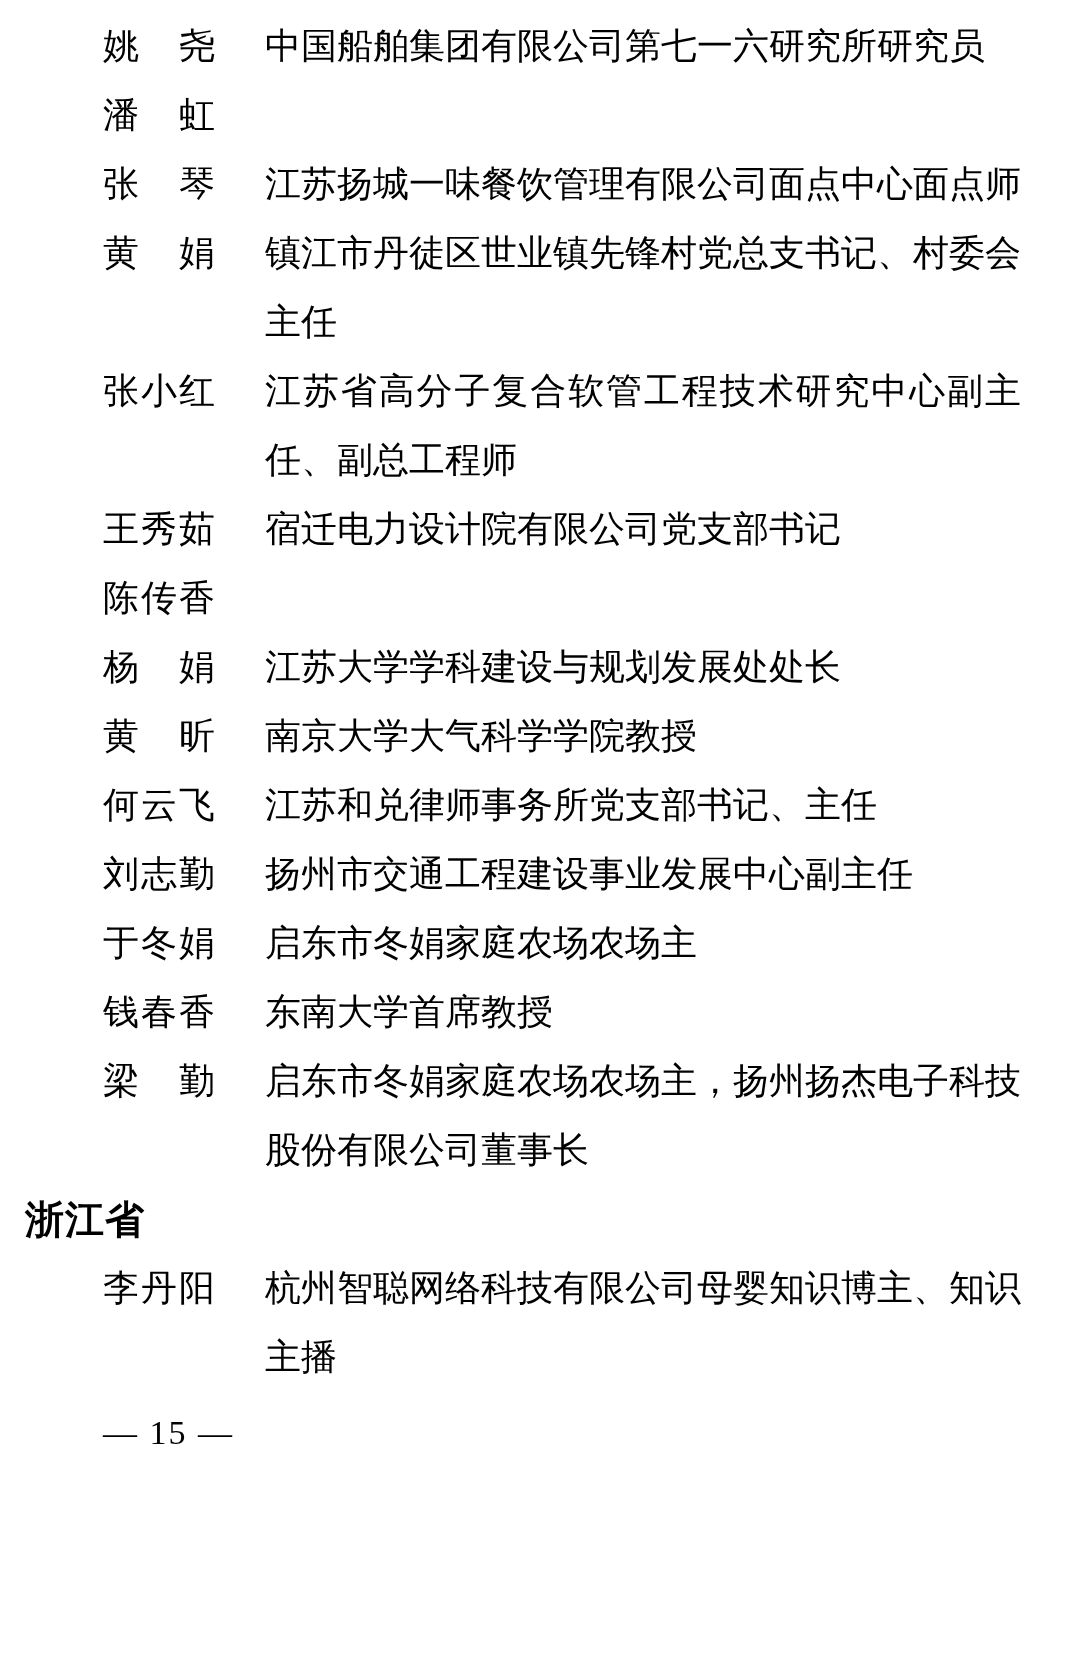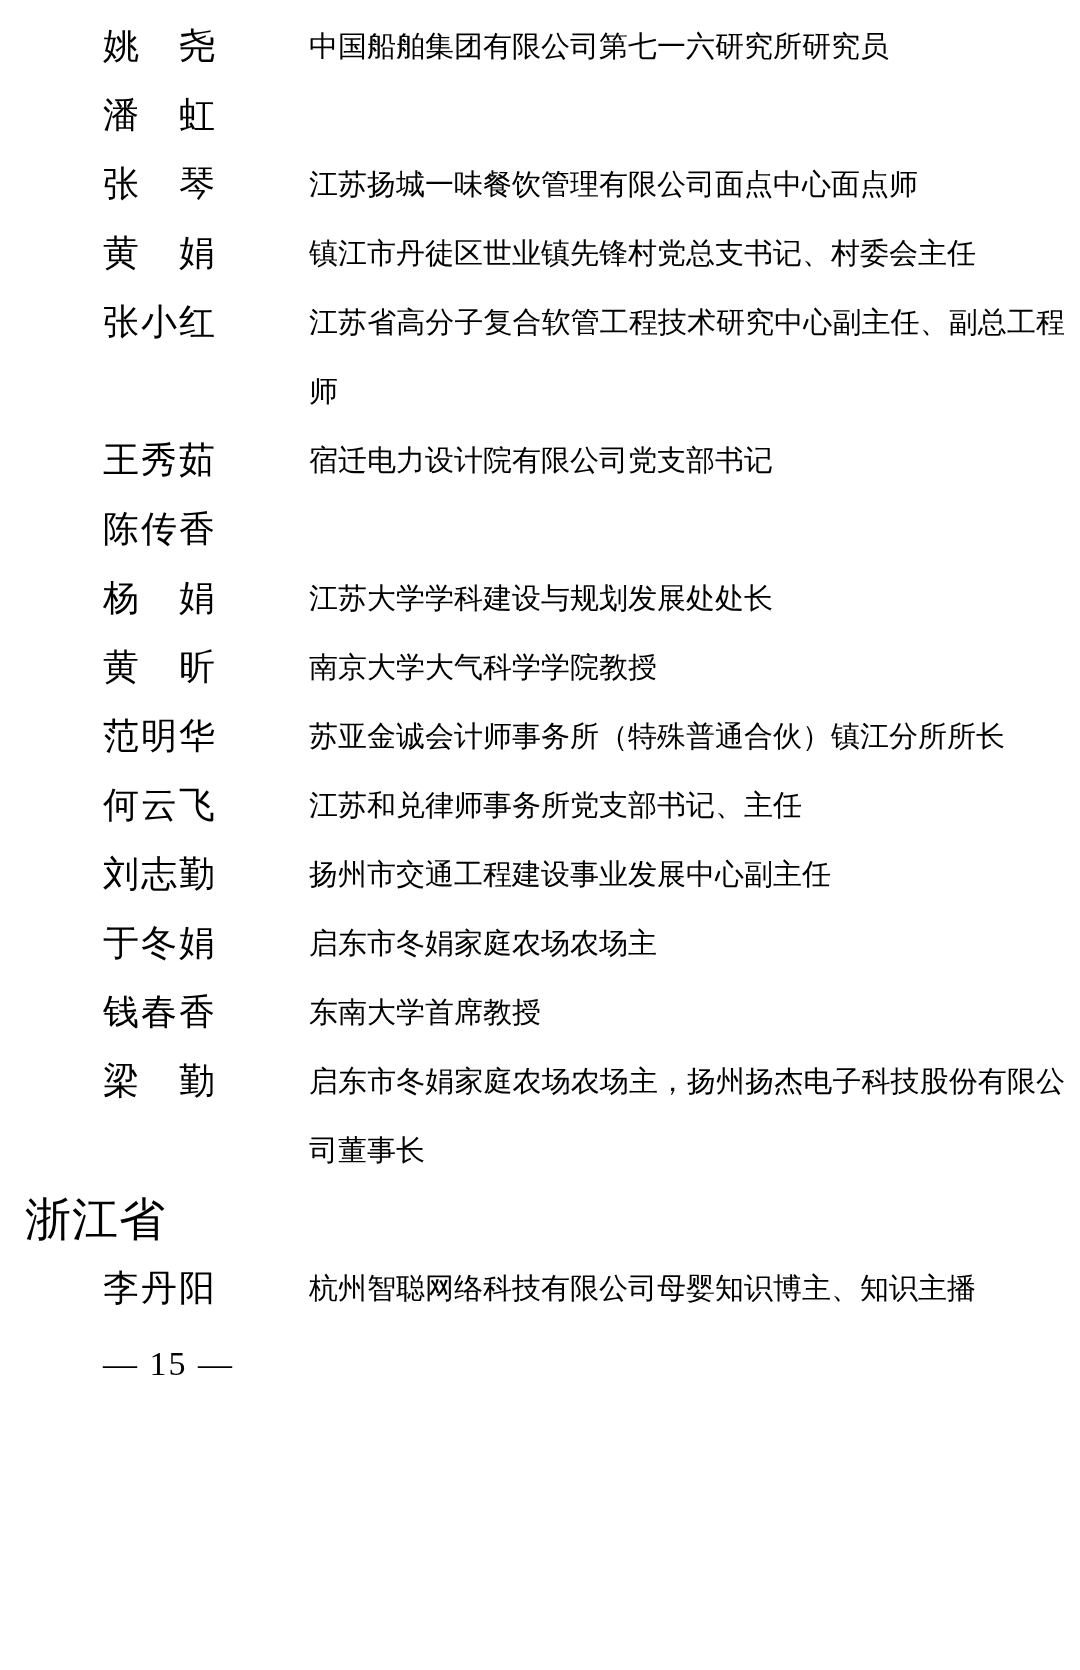--- a/index.html
+++ b/index.html
@@ -15,22 +15,22 @@
     overflow: hidden;
   }
   .doc {
     box-sizing: border-box;
     width: 1080px;
     height: 1622px;
     padding: 12px 50px 0 103px;
   }
   .section-header {
     font-family: "Liberation Sans", "DejaVu Sans", sans-serif;
-    font-weight: 400;
-    font-size: 46px;
+    font-weight: 700;
+    font-size: 39px;
     line-height: 69px;
     margin-left: -78px;
     letter-spacing: 1px;
   }
   .entry {
     display: flex;
     align-items: flex-start;
   }
   .name {
     flex: 0 0 112px;
@@ -38,25 +38,24 @@
     font-size: 36px;
     line-height: 69px;
     text-align: justify;
     text-align-last: justify;
     margin-right: 50px;
     white-space: nowrap0; 
   }
   .desc {
     flex: 0 0 756px;
     width: 756px;
-    font-size: 29px;
+    font-size: 36px;
     line-height: 69px;
     text-align: justify;
     text-justify: inter-ideograph;
-    margin-left: 44px;
   }
   .page-number {
     margin-top: 22px;
     padding-right: 10px;
     text-align: left;
     font-size: 34px;
     line-height: 38px;
     letter-spacing: 2px;
   }
 </style>
@@ -93,24 +92,20 @@
       </div>
       <div class="entry">
         <div class="name">杨娟</div>
         <div class="desc">江苏大学学科建设与规划发展处处长</div>
       </div>
       <div class="entry">
         <div class="name">黄昕</div>
         <div class="desc">南京大学大气科学学院教授</div>
       </div>
       <div class="entry">
-        <div class="name">范明华</div>
-        <div class="desc">苏亚金诚会计师事务所（特殊普通合伙）镇江分所所长</div>
-      </div>
-      <div class="entry">
         <div class="name">何云飞</div>
         <div class="desc">江苏和兑律师事务所党支部书记、主任</div>
       </div>
       <div class="entry">
         <div class="name">刘志勤</div>
         <div class="desc">扬州市交通工程建设事业发展中心副主任</div>
       </div>
       <div class="entry">
         <div class="name">于冬娟</div>
         <div class="desc">启东市冬娟家庭农场农场主</div>

